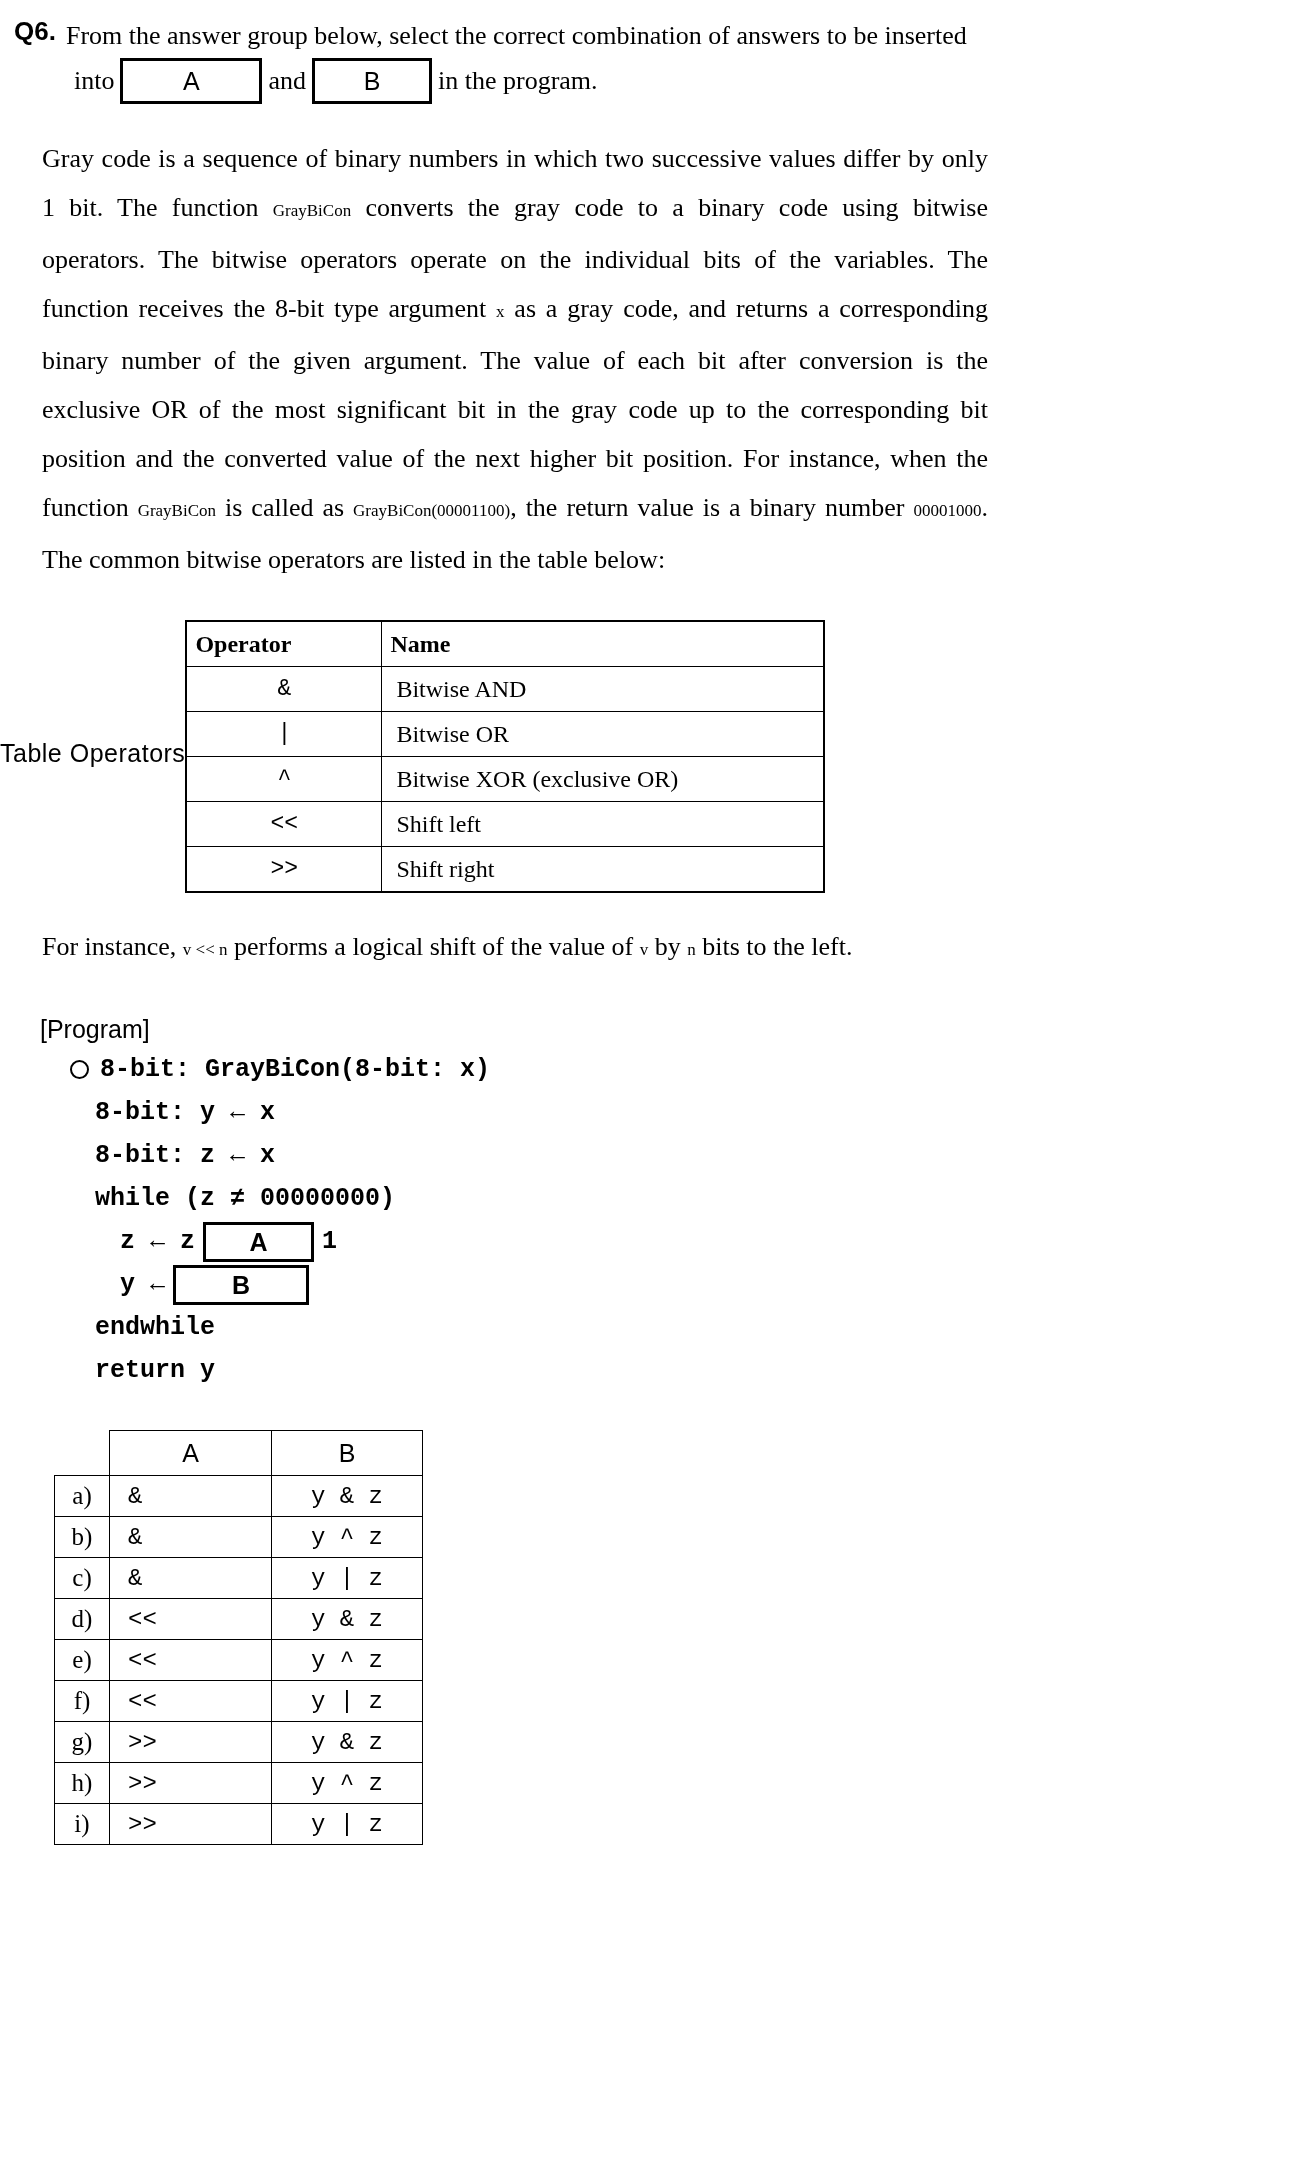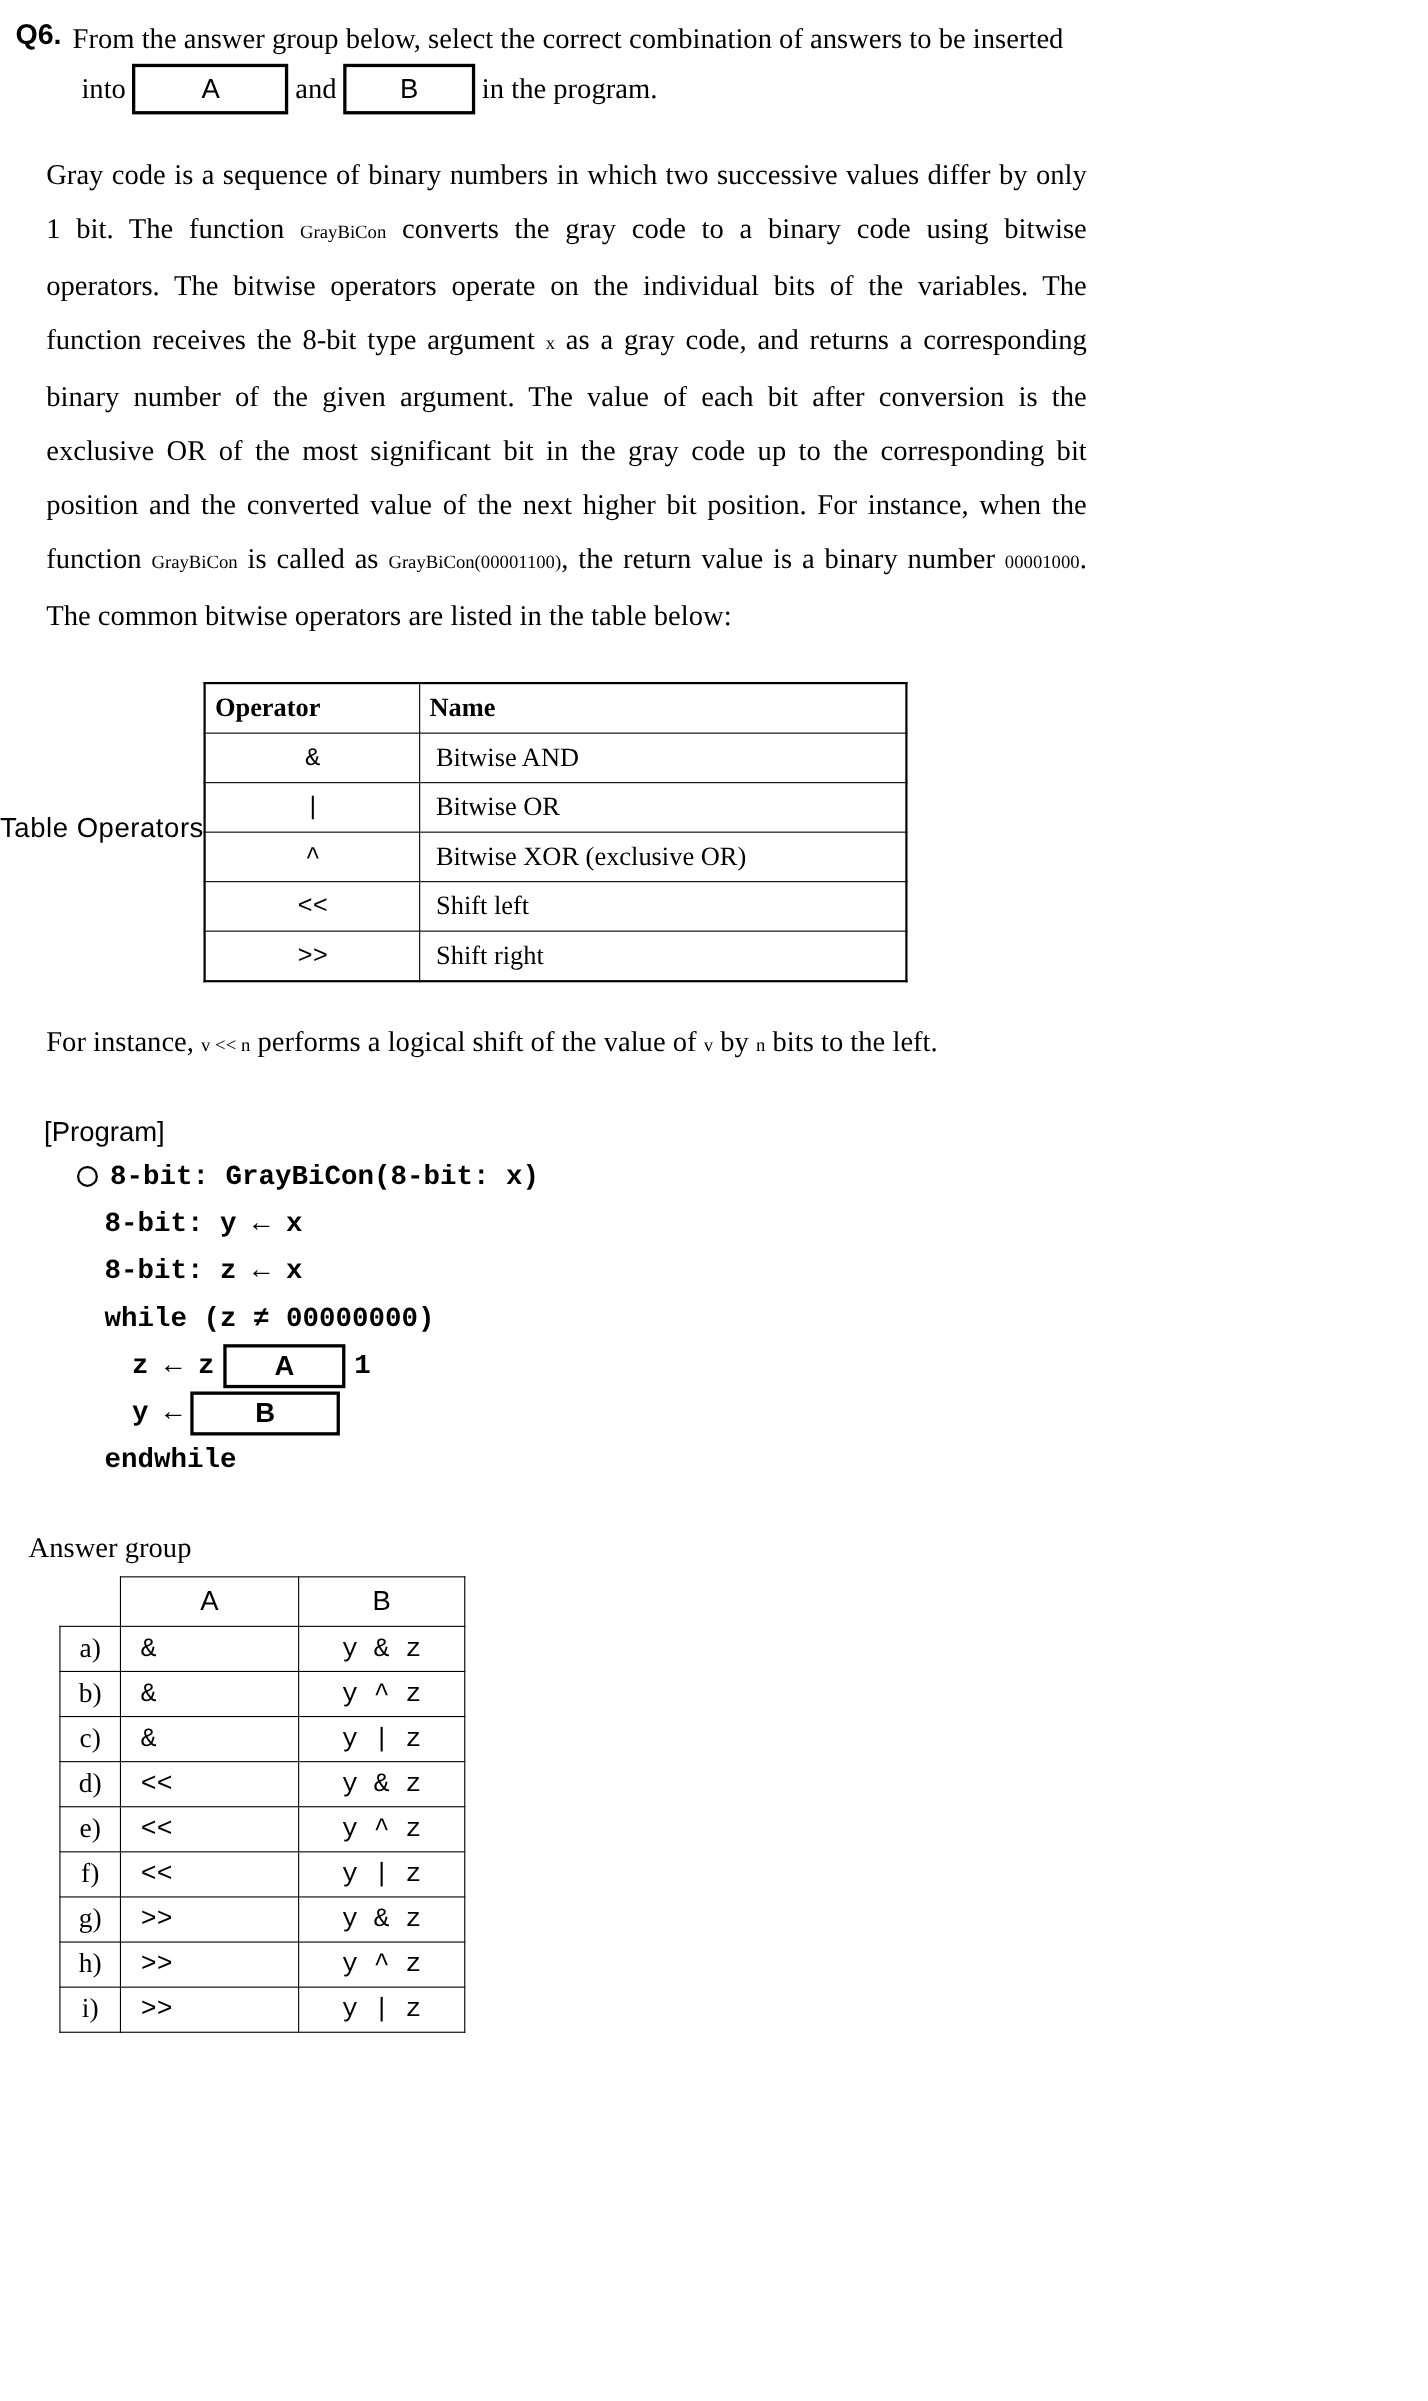--- a/index.html
+++ b/index.html
@@ -308,24 +308,26 @@
 
     <div class="code-row indent3">
       <span>y ←</span>
       <span class="inline-box box-b">B</span>
     </div>
 
     <div class="code-row indent2">
       <span>endwhile</span>
     </div>
 
+    <div class="code-row indent2">
+      <span>return y</span>
+    </div>
   </div>
 
   <div class="answer-section">
-    <div class="answer-title">Answer group</div>
     <table class="answers">
       <thead>
         <tr>
           <td class="hd-blank"></td>
           <th class="colhd">A</th>
           <th class="colhd">B</th>
         </tr>
       </thead>
       <tbody>
         <tr>

